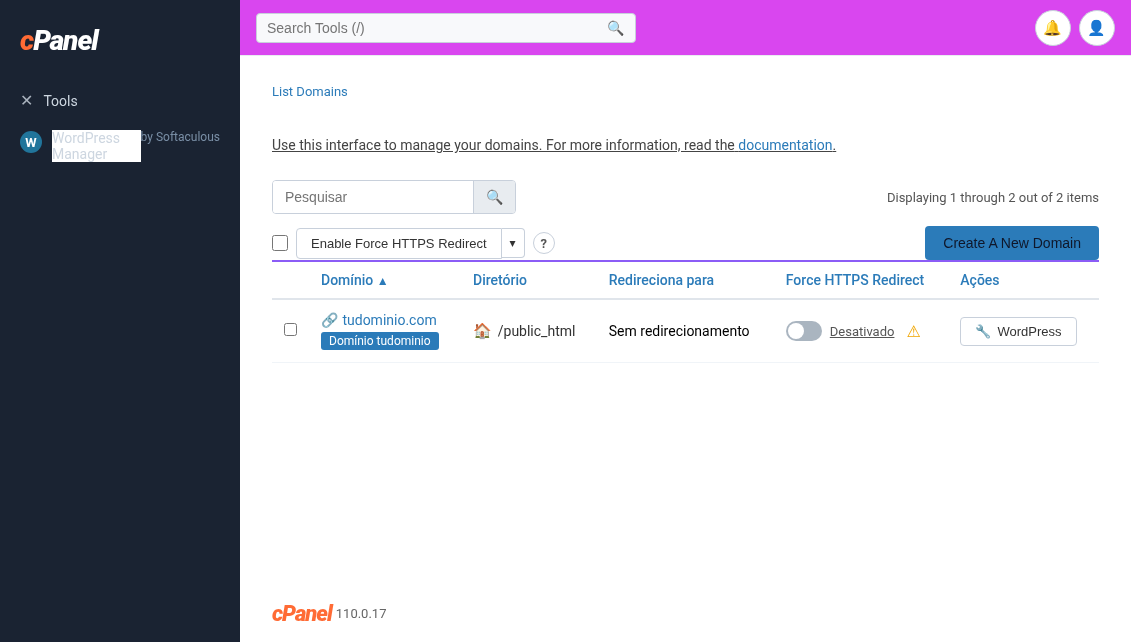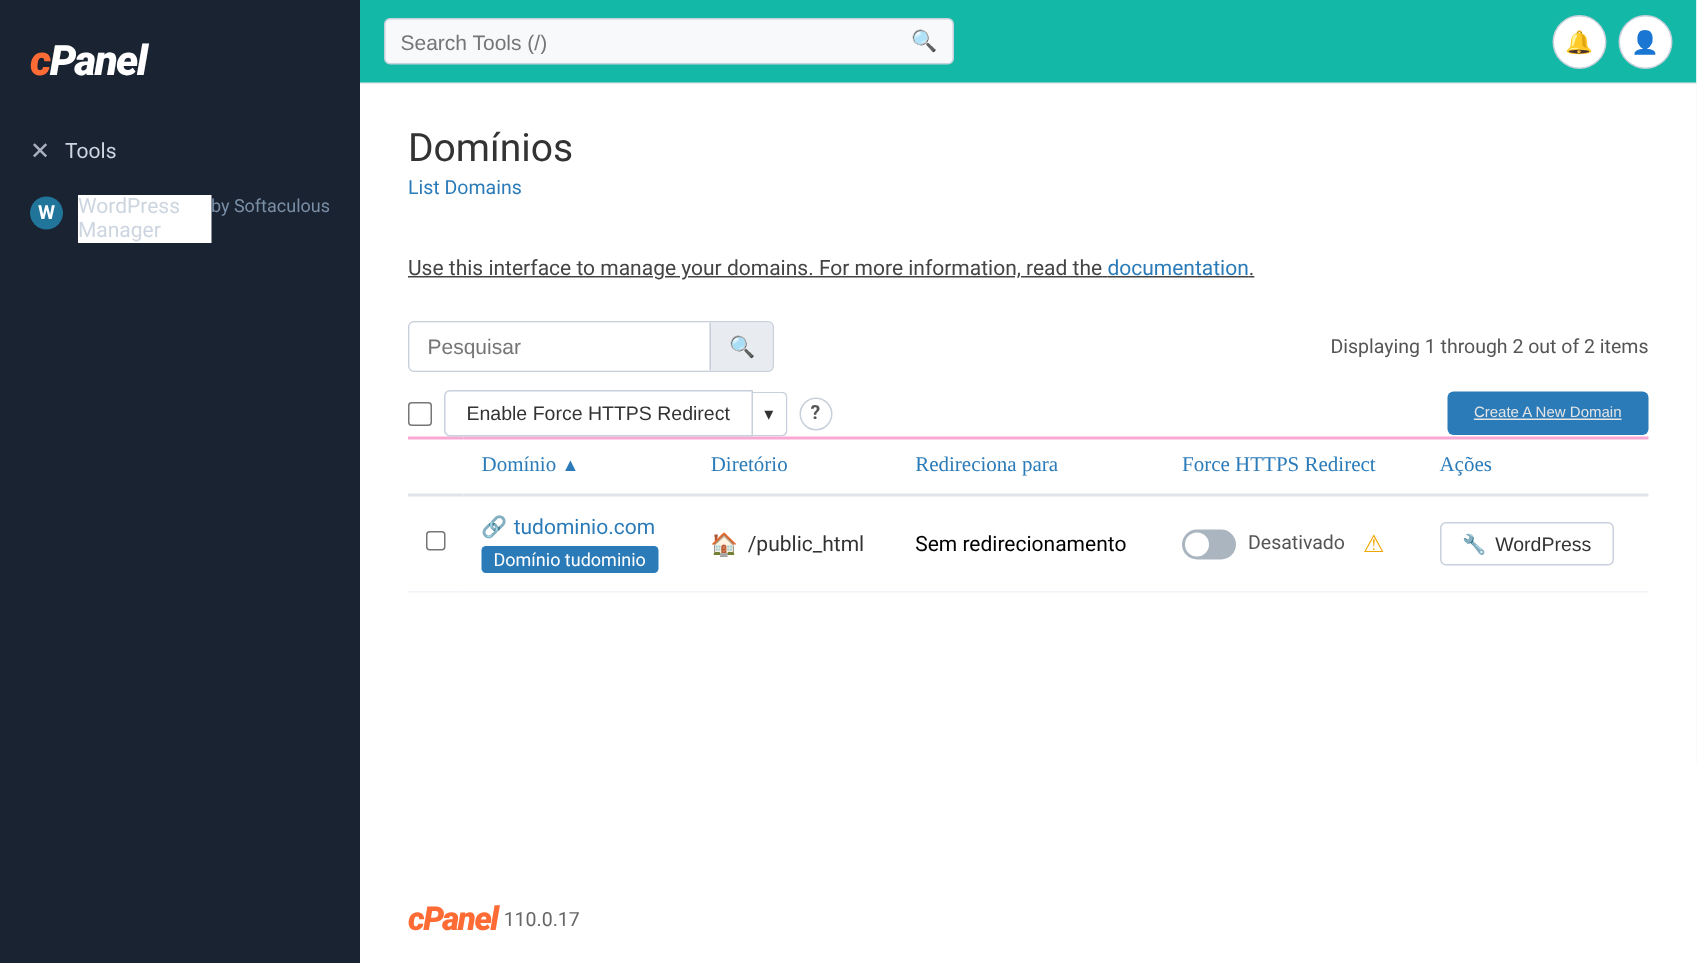--- a/index.html
+++ b/index.html
@@ -72,21 +72,21 @@
       background: #fff;
       overflow: hidden;
     }
 
     
     .header {
       display: flex;
       align-items: center;
       justify-content: flex-end;
       padding: 8px 16px;
-      background: #14b8a6;
+      background: #d946ef;
       border-bottom: 1px solid #e8ecf0;
       gap: 8px;
       height: 56px;
     }
     .search-bar {
       display: flex;
       align-items: center;
       border: 1px solid #c8d0db;
       border-radius: 4px;
       background: #f8f9fb;
@@ -229,40 +229,38 @@
       align-items: center;
       justify-content: center;
       font-size: 13px;
       color: #555;
       cursor: pointer;
       font-weight: bold;
     }
     .create-domain-btn {
       margin-left: auto;
       background: #2b7bb9;
-      color: #e5e5e5;
+      color: #0f172a;
       border: none;
       border-radius: 4px;
       padding: 9px 18px;
-      font-size: 10px;
+      font-size: 14px;
       cursor: pointer;
       font-weight: 500;
-      text-decoration: underline;
     }
 
     
     .domains-table {
       width: 100%;
       border-collapse: collapse;
       font-size: 14px;
     }
     .domains-table thead tr {
-      border-top: 2px solid #f9a8d4;
+      border-top: 2px solid #8b5cf6;
       border-bottom: 2px solid #e0e5eb;
-      font-family: Liberation Serif, serif;
     }
     .domains-table th {
       padding: 10px 12px;
       text-align: left;
       color: #2b7bb9;
       font-weight: 500;
       white-space: nowrap;
     }
     .domains-table th:first-child { width: 30px; }
     .domains-table td {
@@ -312,21 +310,21 @@
       content: '';
       position: absolute;
       width: 16px;
       height: 16px;
       background: #fff;
       border-radius: 50%;
       top: 2px;
       left: 2px;
       transition: left 0.2s;
     }
-    .toggle-label { color: #555; font-size: 13px; }
+    .toggle-label { color: #555; font-size: 13px; text-decoration: underline; }
     .warning-icon { color: #f0a500; font-size: 16px; margin-left: 4px; }
 
     
     .manage-btn {
       background: #fff;
       border: 1px solid #c8d0db;
       border-radius: 4px;
       padding: 6px 14px;
       font-size: 13px;
       color: #333;
@@ -392,21 +390,20 @@
     <div class="header-icon-btn">
       <span>🔔</span>
     </div>
     <div class="header-icon-btn">
       <span>👤</span>
     </div>
   </div>
 
   <div class="content">
 
-    <h1 class="page-title">Domínios</h1>
     <div class="breadcrumb">List Domains</div>
 
     <p class="info-text">
       <span>Use this interface to manage your domains. For more information, read the</span>
       <a href="#">documentation</a><span>.</span>
     </p>
 
     <div class="controls-row">
       <div class="domain-search">
         <input type="text" placeholder="Pesquisar" style="">

